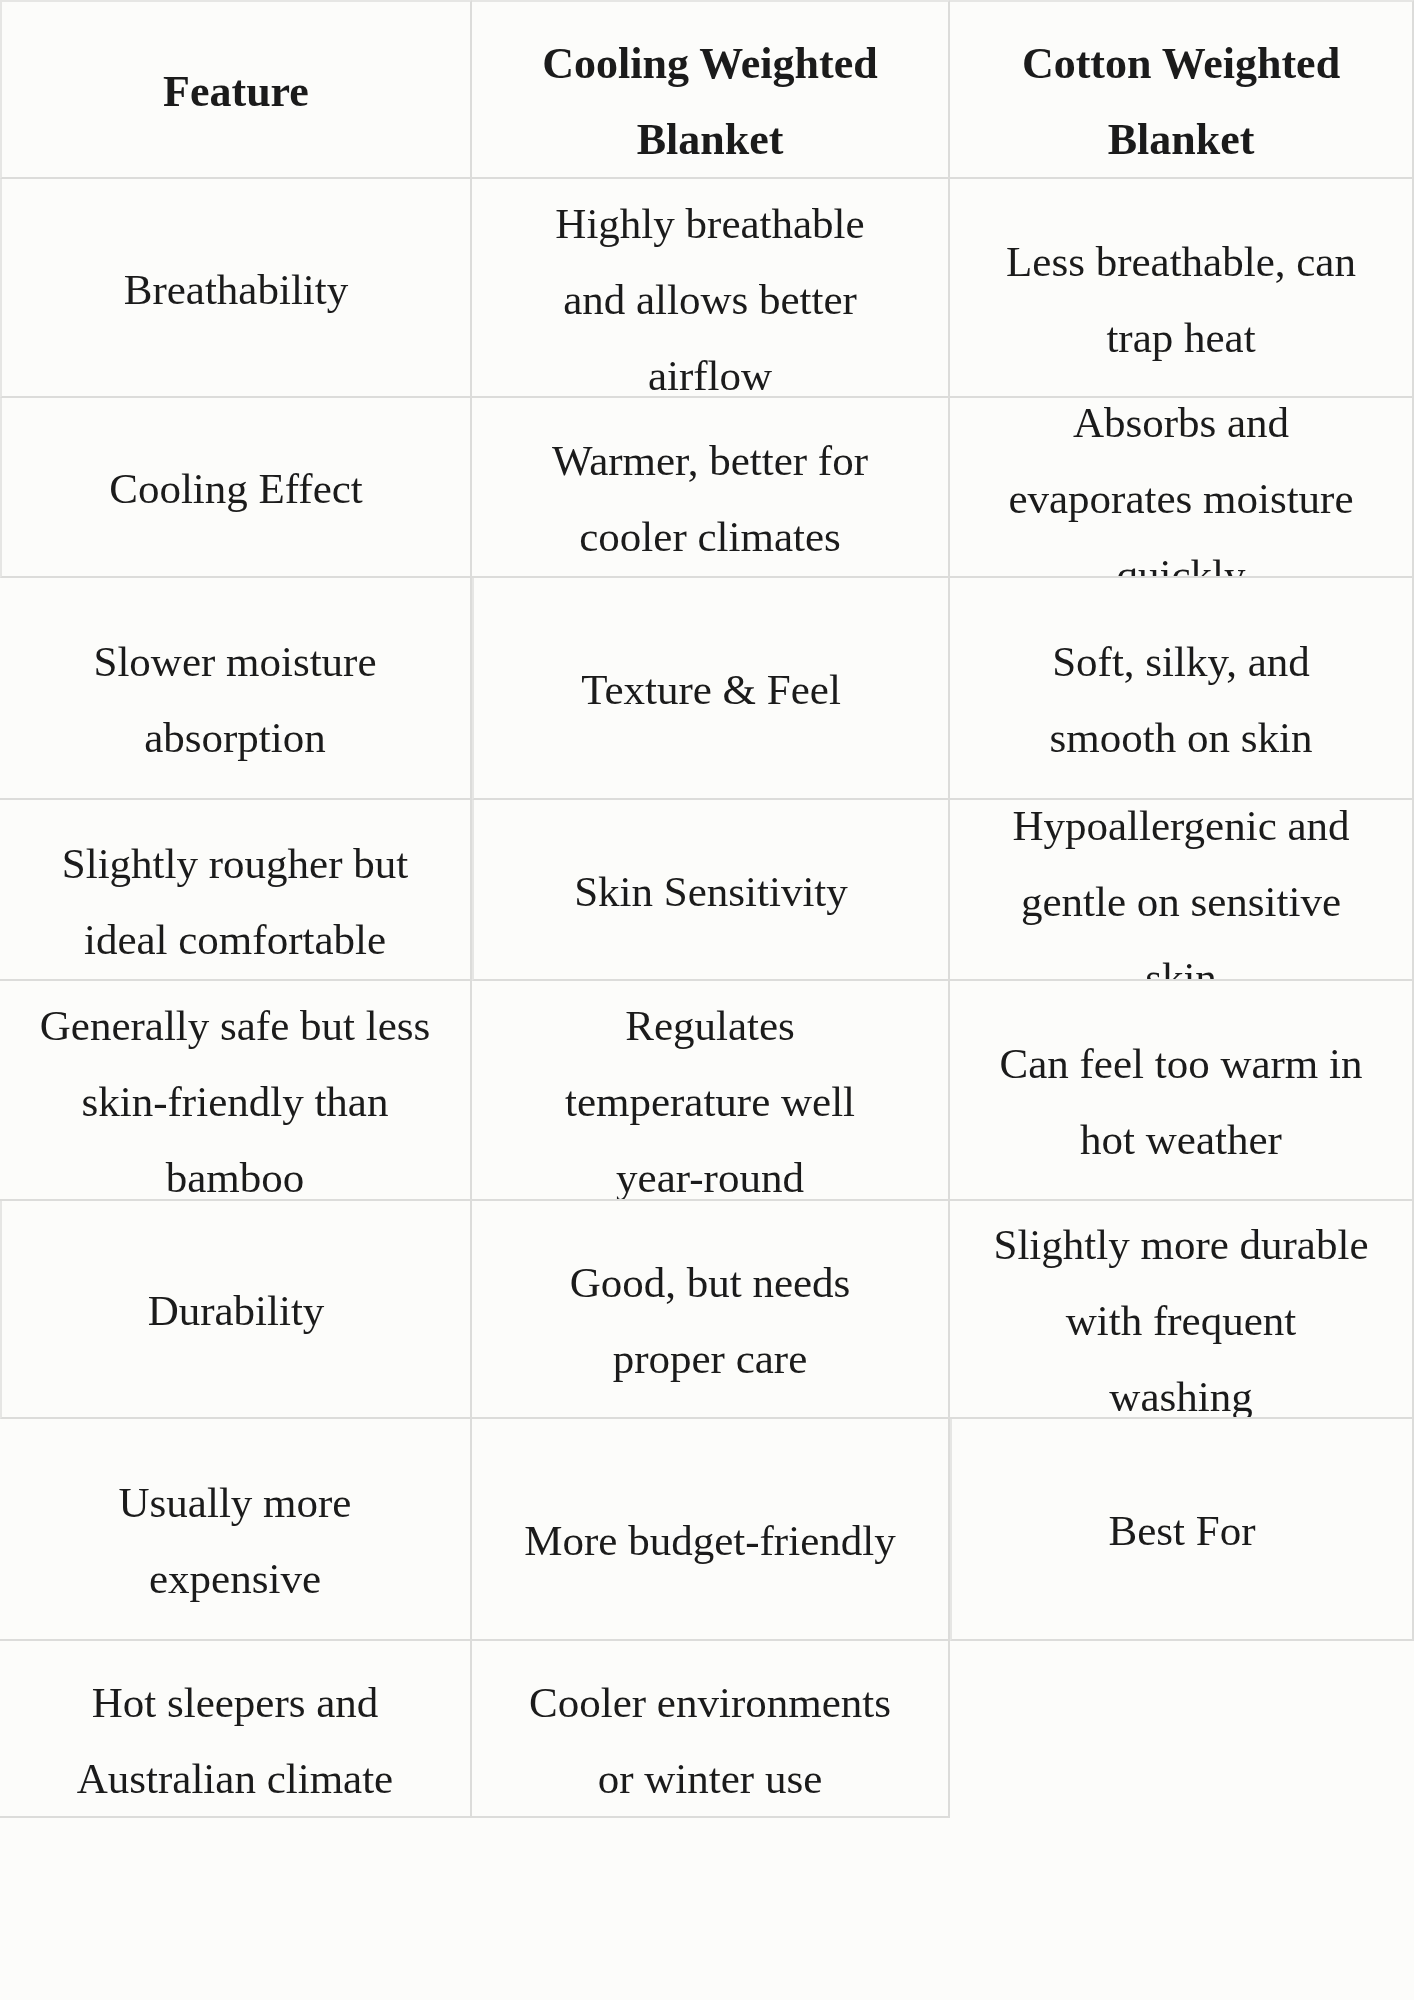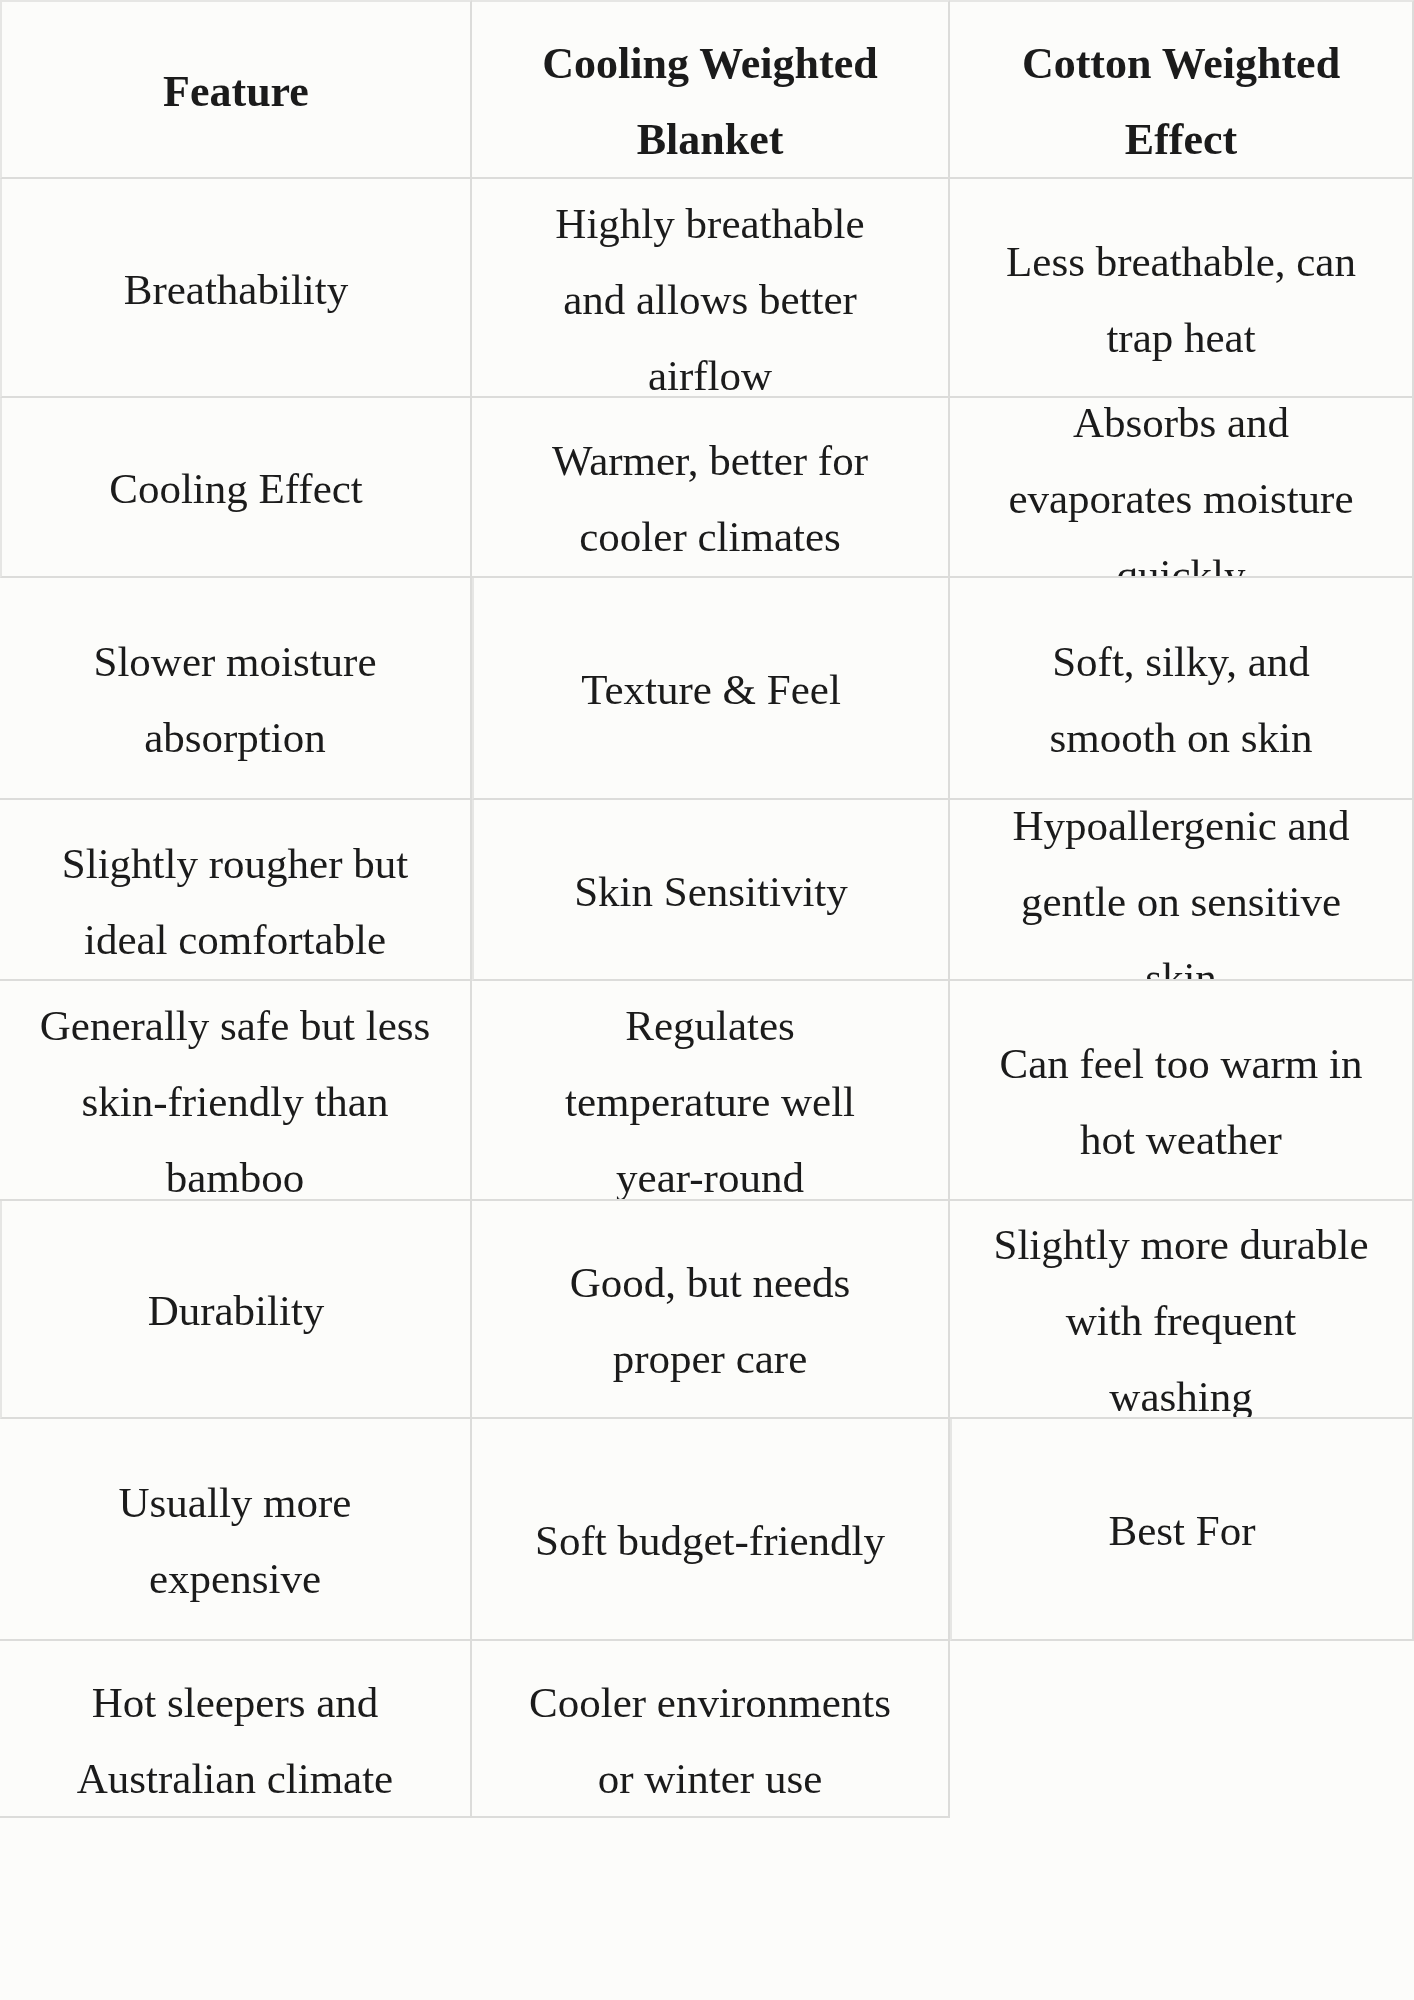--- a/index.html
+++ b/index.html
@@ -59,21 +59,21 @@
 <div class="table">
     <div class="cell col0 row0 hdr">
       <div class="txt">Feature</div>
     </div>
     <div class="cell col1 row0 hdr">
       <div class="txt">Cooling Weighted
 Blanket</div>
     </div>
     <div class="cell col2 row0 hdr">
       <div class="txt">Cotton Weighted
-Effect</div>
+Blanket</div>
     </div>
     <div class="cell col0 row1">
       <div class="txt">Breathability</div>
     </div>
     <div class="cell col1 row1">
       <div class="txt">Highly breathable
 and allows better
 airflow</div>
     </div>
     <div class="cell col2 row1">
@@ -139,21 +139,21 @@
     <div class="cell col2 row7">
       <div class="txt">Slightly more durable
 with frequent
 washing</div>
     </div>
     <div class="cell col1 row8">
       <div class="txt">Usually more
 expensive</div>
     </div>
     <div class="cell col2 row8">
-      <div class="txt">Soft budget-friendly</div>
+      <div class="txt">More budget-friendly</div>
     </div>
     <div class="cell col0 row9">
       <div class="txt">Best For</div>
     </div>
     <div class="cell col1 row9">
       <div class="txt">Hot sleepers and
 Australian climate</div>
     </div>
     <div class="cell col2 row9">
       <div class="txt">Cooler environments

